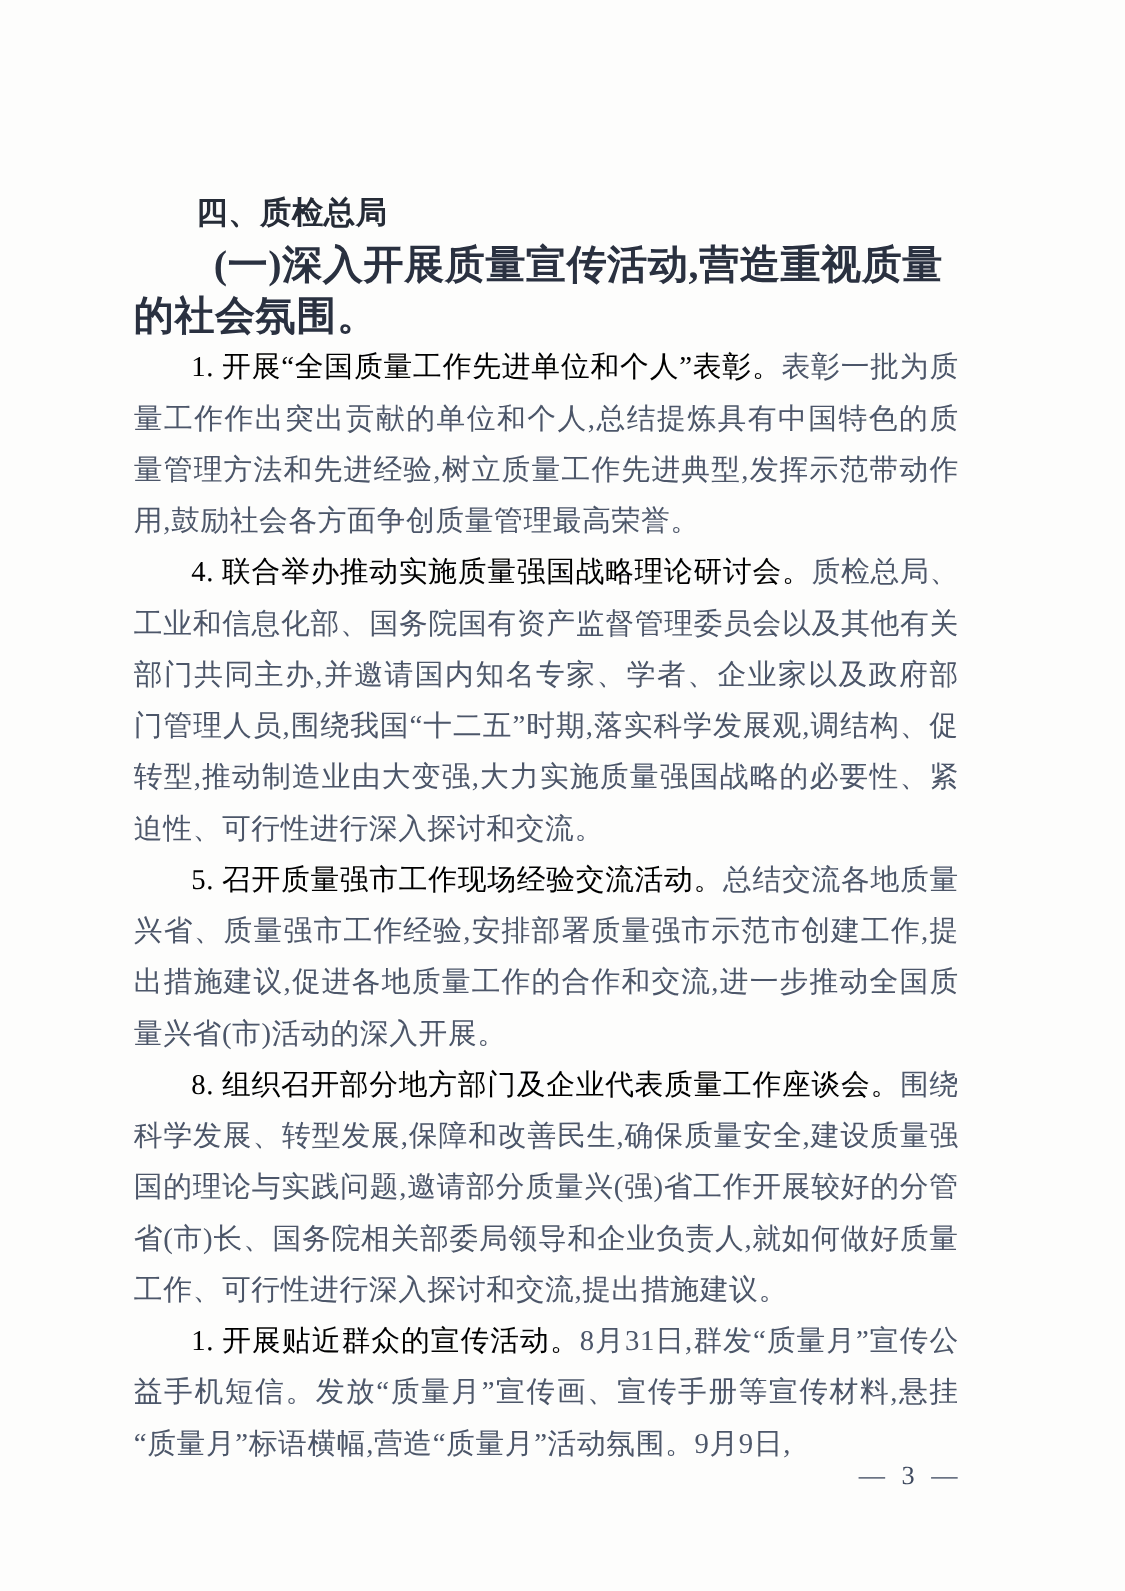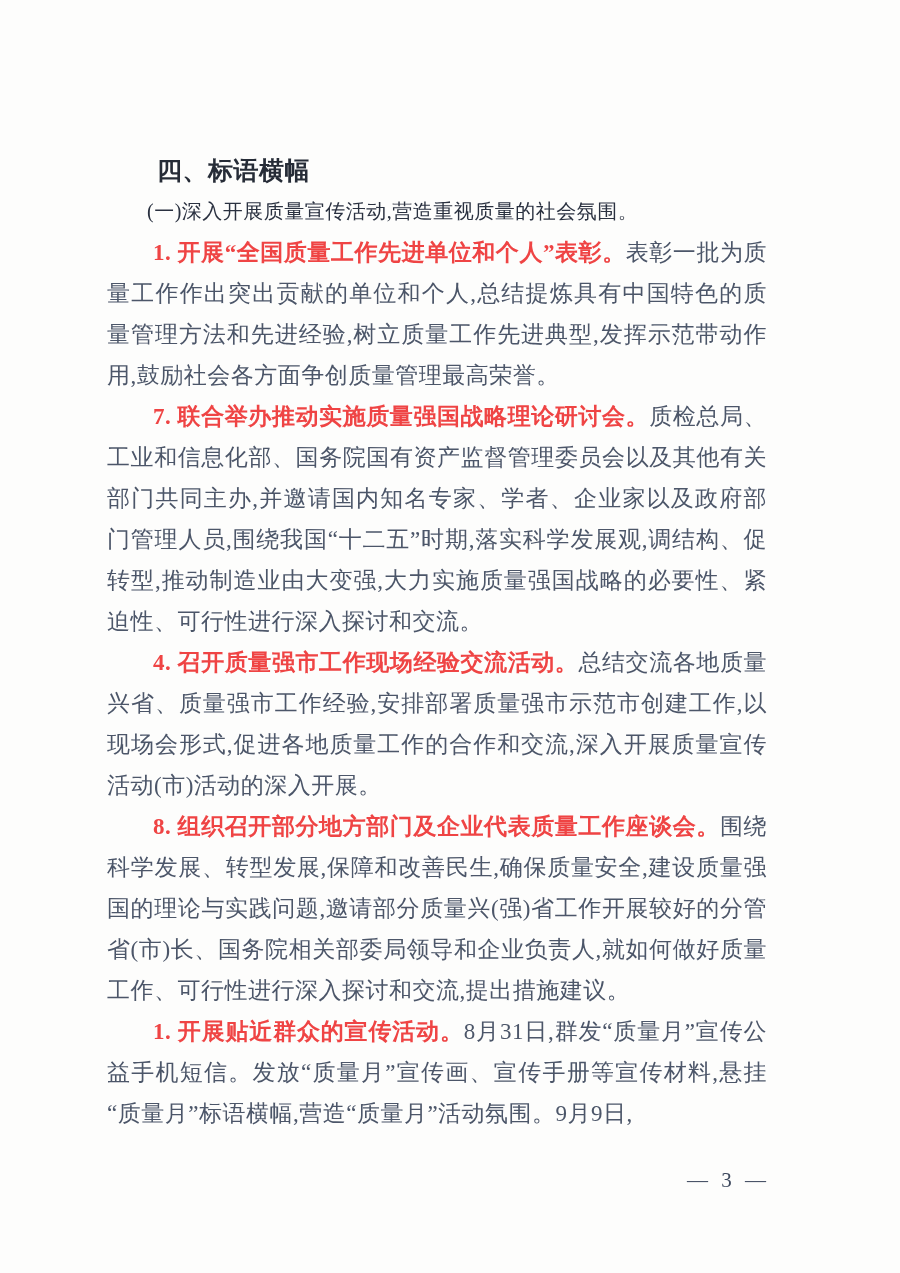--- a/index.html
+++ b/index.html
@@ -29,67 +29,67 @@
     font-size: 25px;
     font-weight: bold;
     line-height: 41px;
     color: #262c37;
     text-indent: 2em;
     text-align: left;
     letter-spacing: 0.5px;
   }
   .subsection-heading {
     margin: 0;
-    font-size: 20px;
-    font-weight: normal;
+    font-size: 32px;
+    font-weight: bold;
     line-height: 41px;
     color: #2a3140;
     text-indent: 2em;
     text-align: left;
     letter-spacing: 0.5px;
   }
   .para {
     margin: 0;
     font-size: 23px;
     line-height: 41px;
     color: #4c5669;
     text-indent: 2em;
     letter-spacing: 0.5px;
   }
   .para .lead {
-    font-weight: bold;
-    color: #ef4444;
+    font-weight: normal;
+    color: #000000;
   }
   .page-number {
     position: absolute;
     top: 1166px;
     right: 130px;
     font-size: 21px;
     line-height: 28px;
     color: #3f4a5f;
     font-family: "Liberation Serif", serif;
     letter-spacing: 4px;
     white-space: nowrap;
   }
 </style>
 </head>
 <body>
 
 <div class="page">
   <div class="content">
 
-    <h1 class="section-heading">四、标语横幅</h1>
+    <h1 class="section-heading">四、质检总局</h1>
 
     <h2 class="subsection-heading">(一)深入开展质量宣传活动,营造重视质量的社会氛围。</h2>
 
     <p class="para"><span class="lead">1. 开展“全国质量工作先进单位和个人”表彰。</span><span>表彰一批为质量工作作出突出贡献的单位和个人,总结提炼具有中国特色的质量管理方法和先进经验,树立质量工作先进典型,发挥示范带动作用,鼓励社会各方面争创质量管理最高荣誉。</span></p>
 
-    <p class="para"><span class="lead">7. 联合举办推动实施质量强国战略理论研讨会。</span><span>质检总局、工业和信息化部、国务院国有资产监督管理委员会以及其他有关部门共同主办,并邀请国内知名专家、学者、企业家以及政府部门管理人员,围绕我国“十二五”时期,落实科学发展观,调结构、促转型,推动制造业由大变强,大力实施质量强国战略的必要性、紧迫性、可行性进行深入探讨和交流。</span></p>
+    <p class="para"><span class="lead">4. 联合举办推动实施质量强国战略理论研讨会。</span><span>质检总局、工业和信息化部、国务院国有资产监督管理委员会以及其他有关部门共同主办,并邀请国内知名专家、学者、企业家以及政府部门管理人员,围绕我国“十二五”时期,落实科学发展观,调结构、促转型,推动制造业由大变强,大力实施质量强国战略的必要性、紧迫性、可行性进行深入探讨和交流。</span></p>
 
-    <p class="para"><span class="lead">4. 召开质量强市工作现场经验交流活动。</span><span>总结交流各地质量兴省、质量强市工作经验,安排部署质量强市示范市创建工作,以现场会形式,促进各地质量工作的合作和交流,深入开展质量宣传活动(市)活动的深入开展。</span></p>
+    <p class="para"><span class="lead">5. 召开质量强市工作现场经验交流活动。</span><span>总结交流各地质量兴省、质量强市工作经验,安排部署质量强市示范市创建工作,提出措施建议,促进各地质量工作的合作和交流,进一步推动全国质量兴省(市)活动的深入开展。</span></p>
 
     <p class="para"><span class="lead">8. 组织召开部分地方部门及企业代表质量工作座谈会。</span><span>围绕科学发展、转型发展,保障和改善民生,确保质量安全,建设质量强国的理论与实践问题,邀请部分质量兴(强)省工作开展较好的分管省(市)长、国务院相关部委局领导和企业负责人,就如何做好质量工作、可行性进行深入探讨和交流,提出措施建议。</span></p>
 
     <p class="para"><span class="lead">1. 开展贴近群众的宣传活动。</span><span>8月31日,群发“质量月”宣传公益手机短信。发放“质量月”宣传画、宣传手册等宣传材料,悬挂“质量月”标语横幅,营造“质量月”活动氛围。9月9日,</span></p>
 
   </div>
 
   <div class="page-number">— 3 —</div>
 </div>
 

